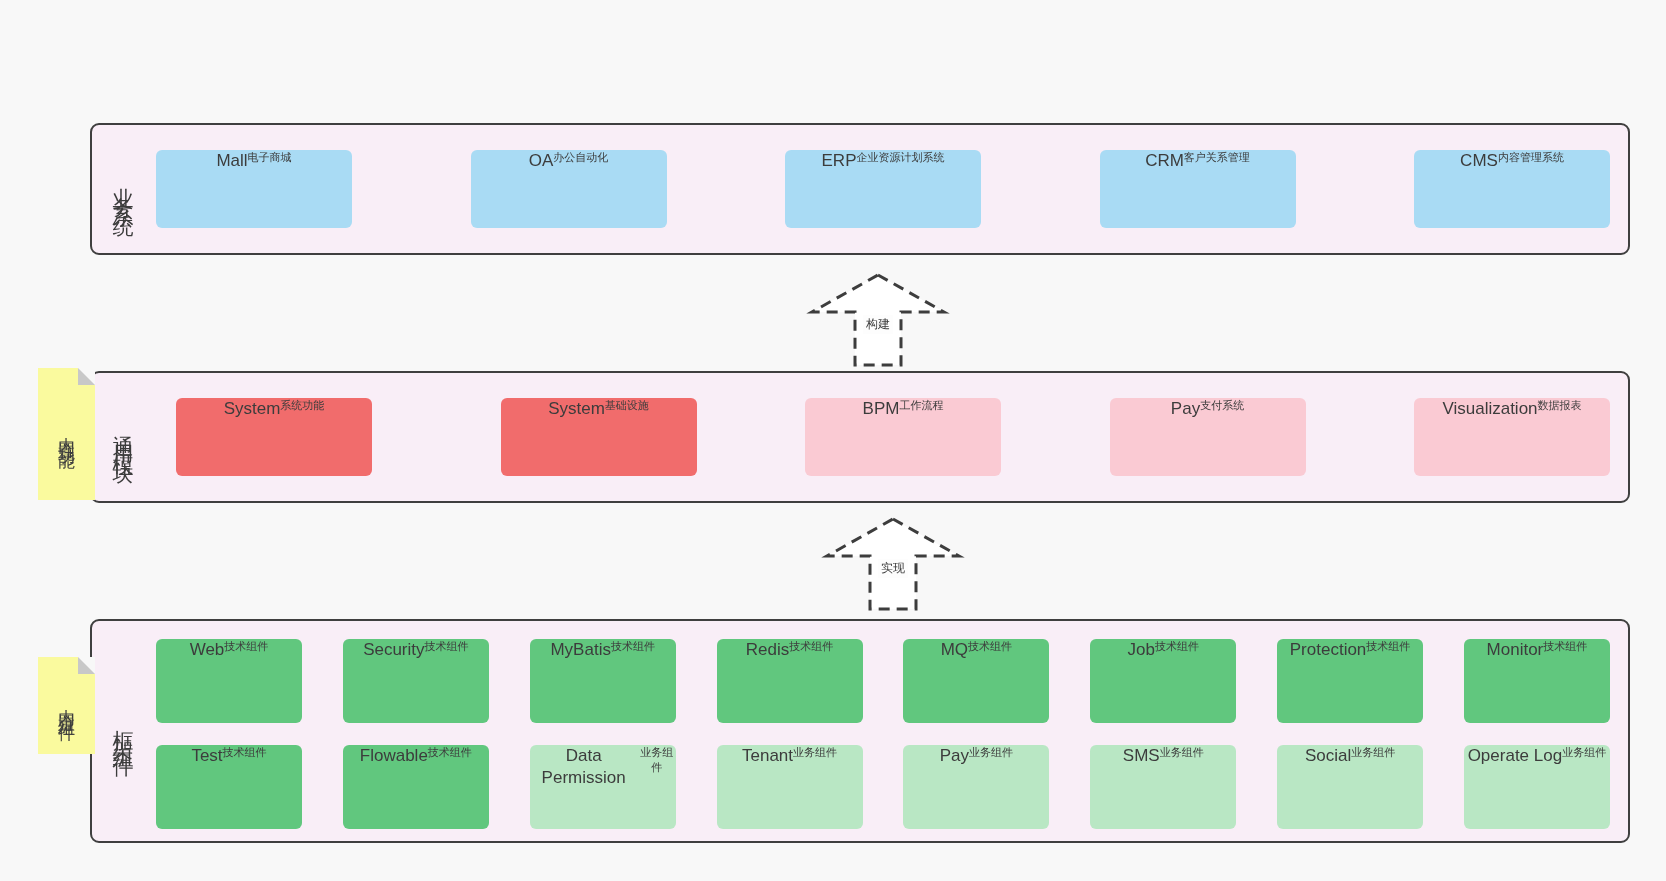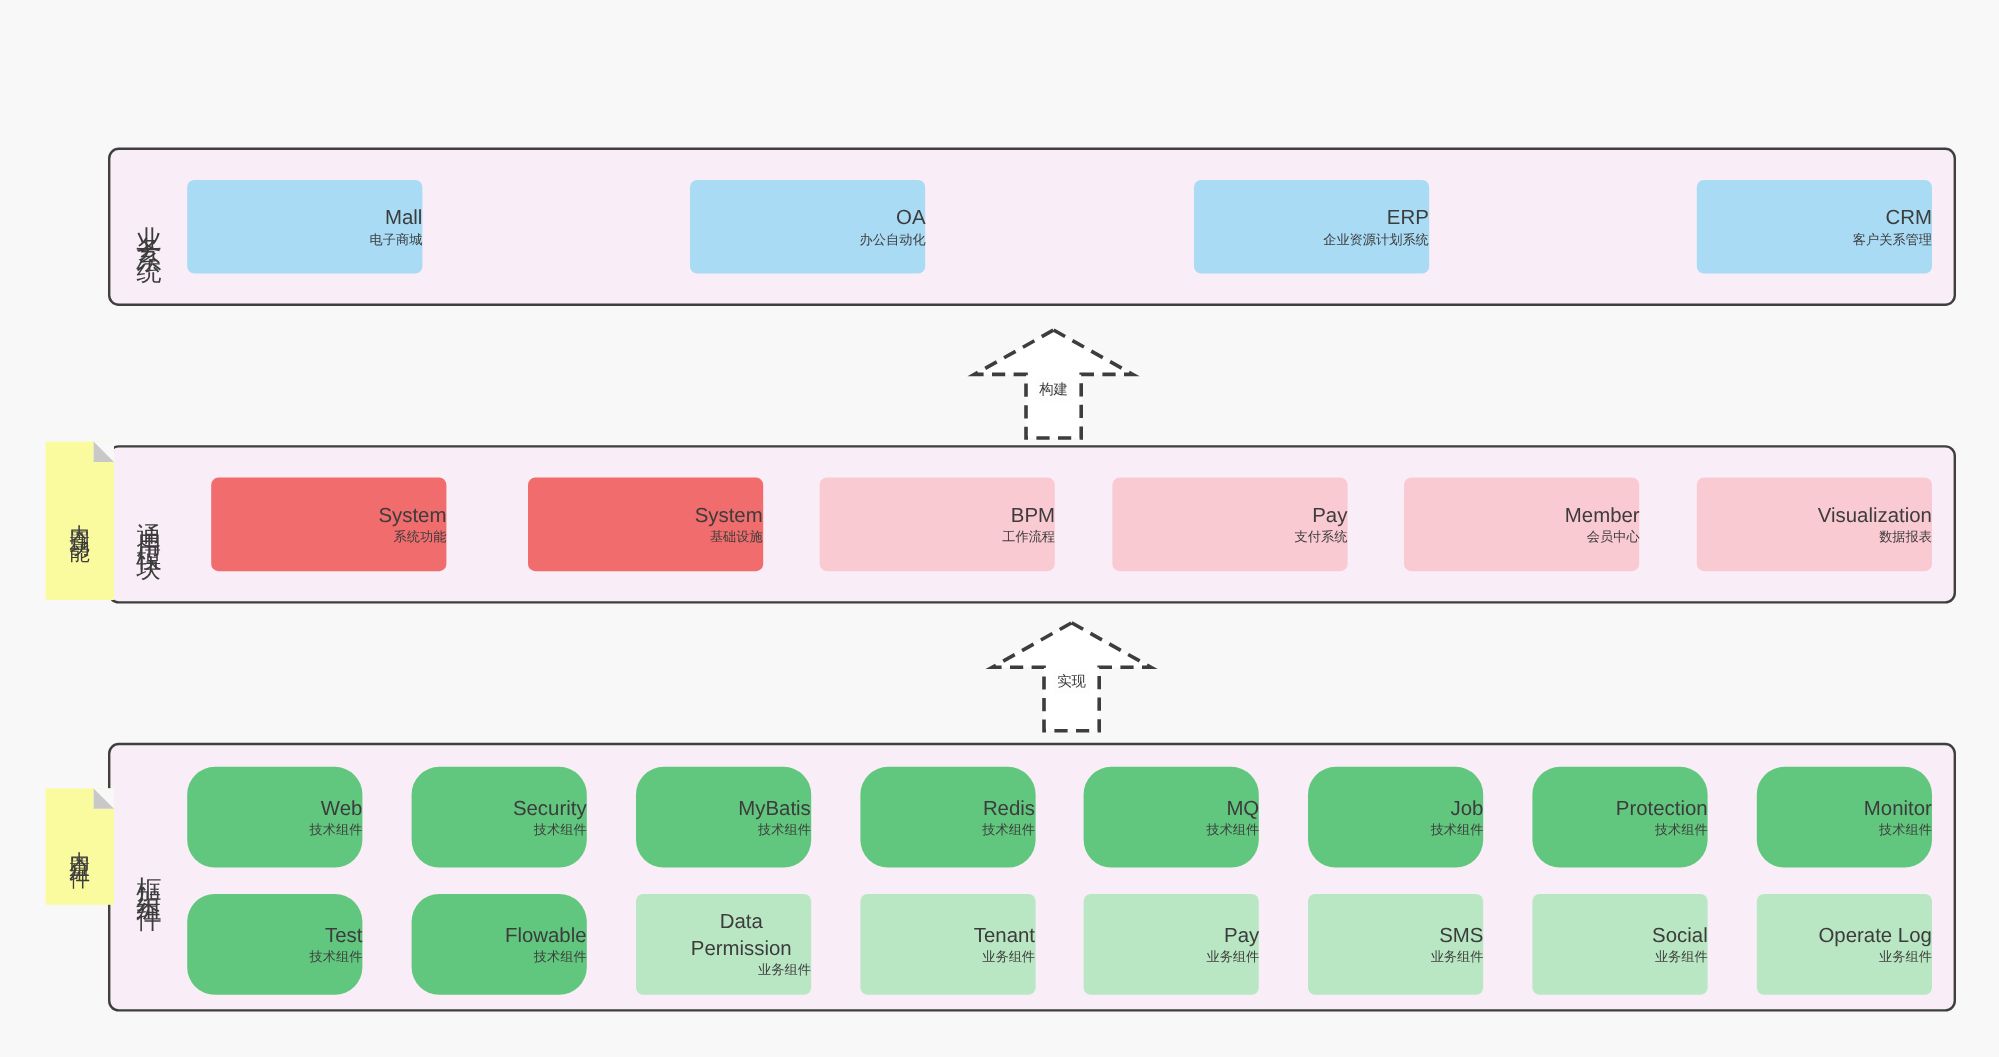--- a/index.html
+++ b/index.html
@@ -30,32 +30,32 @@
   }
   .row{
     position:absolute;left:64px;right:18px;
     display:flex;justify-content:space-between;align-items:center;
   }
   .row6{top:50%;transform:translateY(-50%);}
   #fw-row-1{top:18px;}
   #fw-row-2{top:124px;}
   .box{
     box-sizing:border-box;border-radius:6px;
-    display:flex;flex-direction:column;justify-content:center;align-items:flex-end;
+    display:flex;flex-direction:row;justify-content:center;align-items:flex-start;
     text-align:center;line-height:1.32;
   }
   .row6 .box{width:196px;height:78px;}
   #panel-framework .box{width:146px;height:84px;}
   .box-name{font-size:17px;}
   .box-desc{font-size:11px;}
   #panel-framework .box-name{max-width:116px;}
   .blue{background:var(--blue);}
   .red{background:var(--red);margin-left:20px;}
   .pink{background:var(--pink);}
-  .green{background:var(--green);border-radius:23px;}
+  .green{background:var(--green);}
   .lgreen{background:var(--light-green);}
   .note{
     position:absolute;width:57px;background:var(--note-yellow);z-index:5;
   }
   #note-modules{left:38px;top:368px;height:132px;}
   #note-framework{left:38px;top:657px;height:97px;}
   .fold{
     position:absolute;top:0;right:0;width:0;height:0;
     border-top:17px solid var(--page-bg);
     border-left:17px solid var(--note-fold);
@@ -91,20 +91,24 @@
         <div class="box-desc">办公自动化</div>
       </div>
       <div class="box blue">
         <div class="box-name">ERP</div>
         <div class="box-desc">企业资源计划系统</div>
       </div>
       <div class="box blue">
         <div class="box-name">CRM</div>
         <div class="box-desc">客户关系管理</div>
       </div>
+      <div class="box blue">
+        <div class="box-name">CMS</div>
+        <div class="box-desc">内容管理系统</div>
+      </div>
     </div>
   </div>
 
   <div class="arrow" id="arrow-build">
     <svg viewBox="0 0 140 94">
       <path d="M70 2 L136 39 L93 39 L93 92 L47 92 L47 39 L4 39 Z" fill="#ffffff" stroke="#3d3d3d" stroke-width="3" stroke-dasharray="11 7"></path>
     </svg>
     <div class="arrow-label">构建</div>
   </div>
 
@@ -126,24 +130,20 @@
       </div>
       <div class="box pink">
         <div class="box-name">BPM</div>
         <div class="box-desc">工作流程</div>
       </div>
       <div class="box pink">
         <div class="box-name">Pay</div>
         <div class="box-desc">支付系统</div>
       </div>
       <div class="box pink">
-        <div class="box-name">Member</div>
-        <div class="box-desc">会员中心</div>
-      </div>
-      <div class="box pink">
         <div class="box-name">Visualization</div>
         <div class="box-desc">数据报表</div>
       </div>
     </div>
   </div>
 
   <div class="arrow" id="arrow-implement">
     <svg viewBox="0 0 140 94">
       <path d="M70 2 L136 39 L93 39 L93 92 L47 92 L47 39 L4 39 Z" fill="#ffffff" stroke="#3d3d3d" stroke-width="3" stroke-dasharray="11 7"></path>
     </svg>

